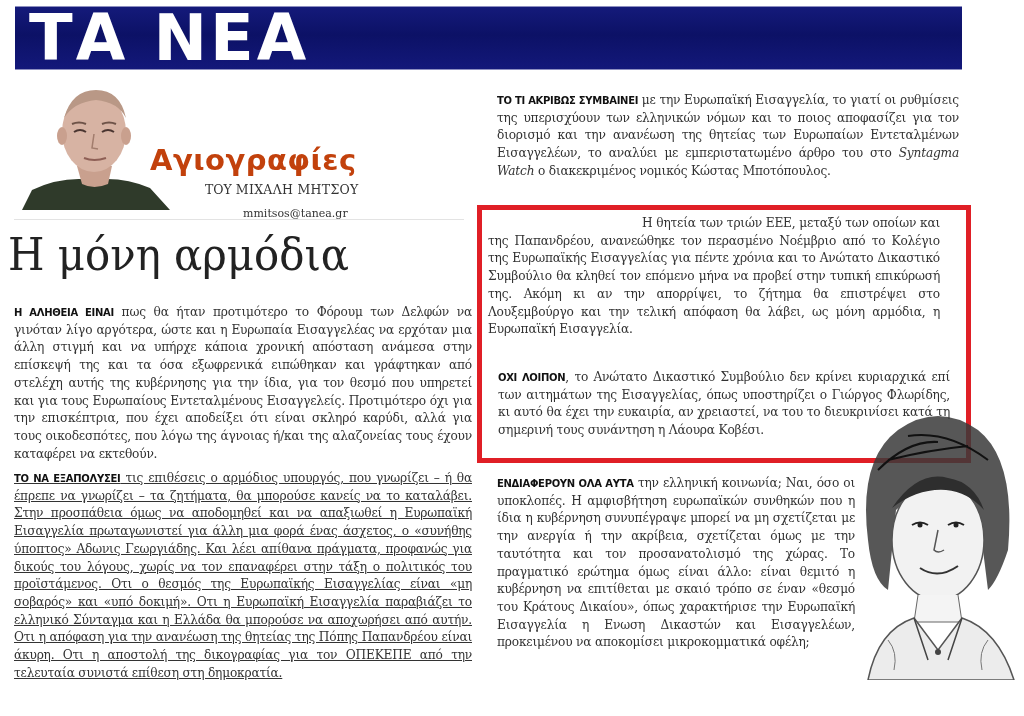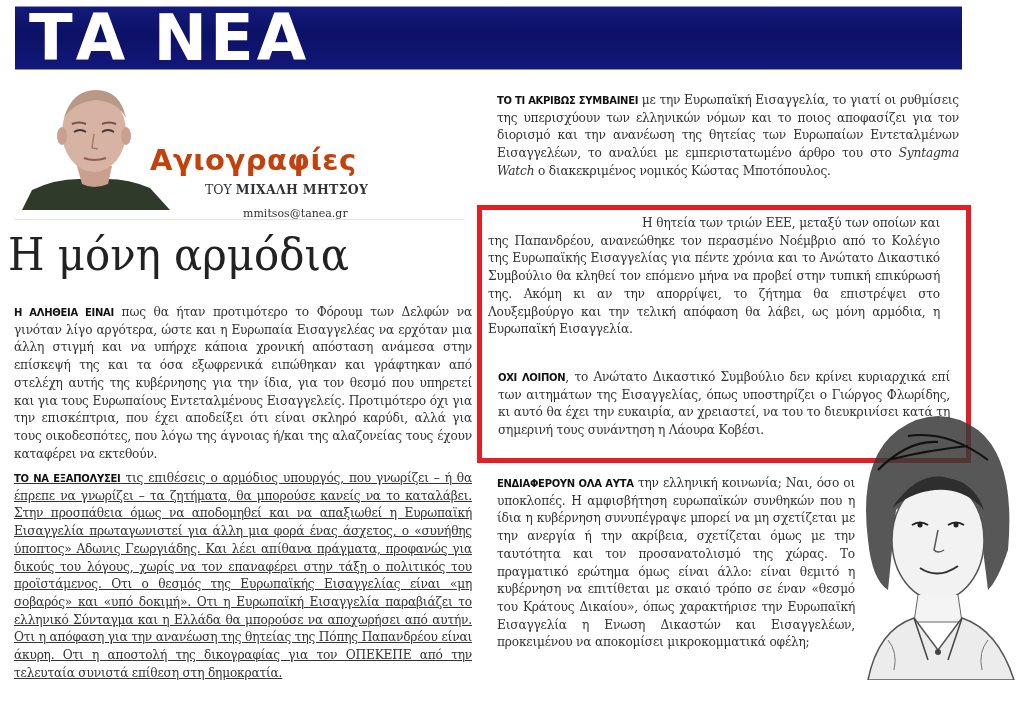--- a/index.html
+++ b/index.html
@@ -21,21 +21,21 @@
     position:absolute; left:22px; top:78px; width:148px; height:132px; overflow:hidden;
   }
   .column-title {
     position:absolute; left:150px; top:143px;
     font-family:"DejaVu Sans", sans-serif; font-weight:bold; font-size:29px; color:#c2410c;
     letter-spacing:0.5px;
   }
   .byline {
     position:absolute; left:205px; top:182px; font-size:12.5px; color:#333;
   }
-  .byline b { font-weight:bold; letter-spacing:0.3px; }
+  .byline b { font-weight:normal; letter-spacing:0.3px; }
   .email {
     position:absolute; left:243px; top:207px; font-size:11px; color:#333; font-weight:normal;
   }
   .rule {
     position:absolute; left:14px; top:219px; width:450px; height:1px; background:#e3e3e3;
   }
   .headline {
     position:absolute; left:8px; top:226px;
     font-family:"DejaVu Serif", serif; font-size:45px; color:#222; line-height:58px;
     transform:scaleX(0.93); transform-origin:left top;

